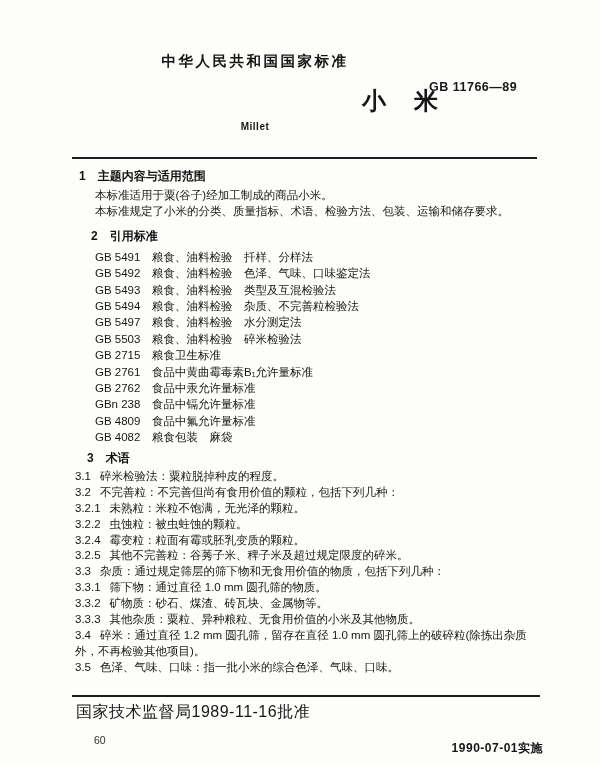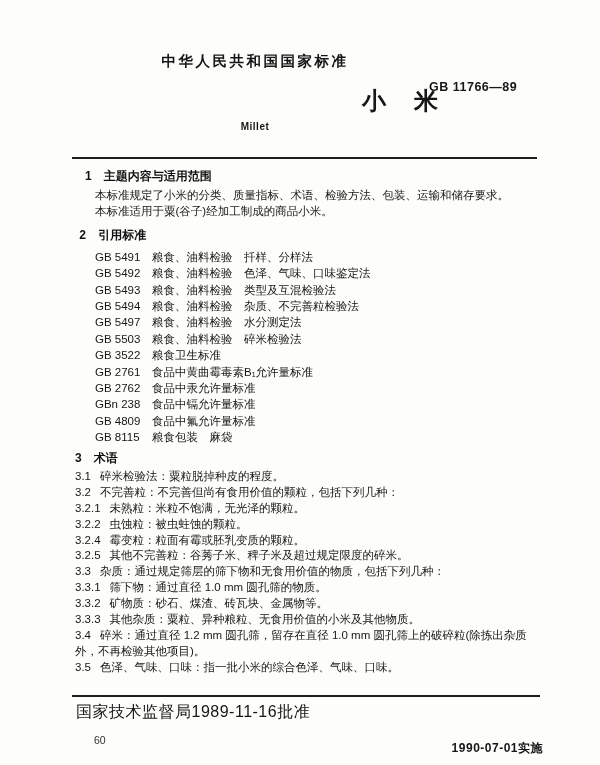--- a/index.html
+++ b/index.html
@@ -12,26 +12,26 @@
   .std-label { position:absolute; top:52px; left:70px; width:370px; text-align:center;
     font-size:14.5px; font-weight:700; letter-spacing:2.5px; }
   .std-number { position:absolute; top:80px; left:429px; font-size:12.5px; font-weight:700; letter-spacing:0.5px; }
   .title-cn { position:absolute; top:85px; left:70px; width:370px; text-align:right;
     font-size:24px; font-weight:700; letter-spacing:2px; }
   .title-en { position:absolute; top:121px; left:70px; width:370px; text-align:center;
     font-size:10px; font-weight:700; letter-spacing:0.5px; }
   .rule-top { position:absolute; top:157px; left:72px; width:465px; height:2px; background:#1d1d1d; }
   .body { position:absolute; top:164px; left:75px; width:472px; font-size:11.5px; line-height:16.2px; }
   .sec { font-size:12px; font-weight:700; color:#111; }
-  .sec1 { margin:4px 10px 3px; }
+  .sec1 { margin:4px 4px 3px; }
   .para { padding-left:20px; }
-  .sec2 { margin:8px 4px 5px;font-family:Liberation Mono, monospace; }
+  .sec2 { margin:8px 16px 5px; }
   .ref-row { padding-left:20px; line-height:16.4px; white-space:nowrap; }
   .ref-code { display:inline-block; width:57px; }
-  .sec3 { margin:4px 0 3px; }
+  .sec3 { margin:4px 12px 3px; }
   .term-row { line-height:15.9px; }
   .term-num { margin-right:9px; }
   .rule-bottom { position:absolute; top:695px; left:72px; width:468px; height:2px; background:#1d1d1d; }
   .footer-left { position:absolute; top:702px; left:76px; font-size:16px; font-weight:400; letter-spacing:0.5px; }
   .footer-right { position:absolute; top:740px; right:57px; font-size:12px; font-weight:700; letter-spacing:0.5px; }
   .page-num { position:absolute; top:734px; left:94px; font-size:10.5px; color:#333; }
 </style>
 </head>
 <body>
 
@@ -40,37 +40,37 @@
   <div class="std-label">中华人民共和国国家标准</div>
   <div class="std-number">GB 11766—89</div>
   <div class="title-cn">小　米</div>
   <div class="title-en">Millet</div>
 
   <div class="rule-top"></div>
 
   <div class="body">
 
     <div class="sec sec1">1　主题内容与适用范围</div>
+    <p class="para">本标准适用于粟(谷子)经加工制成的商品小米。</p>
     <p class="para">本标准规定了小米的分类、质量指标、术语、检验方法、包装、运输和储存要求。</p>
-    <p class="para">本标准适用于粟(谷子)经加工制成的商品小米。</p>
 
     <div class="sec sec2">2　引用标准</div>
 
     <div class="ref-row"><span class="ref-code">GB 5491</span><span>粮食、油料检验　扦样、分样法</span></div>
     <div class="ref-row"><span class="ref-code">GB 5492</span><span>粮食、油料检验　色泽、气味、口味鉴定法</span></div>
     <div class="ref-row"><span class="ref-code">GB 5493</span><span>粮食、油料检验　类型及互混检验法</span></div>
     <div class="ref-row"><span class="ref-code">GB 5494</span><span>粮食、油料检验　杂质、不完善粒检验法</span></div>
     <div class="ref-row"><span class="ref-code">GB 5497</span><span>粮食、油料检验　水分测定法</span></div>
     <div class="ref-row"><span class="ref-code">GB 5503</span><span>粮食、油料检验　碎米检验法</span></div>
-    <div class="ref-row"><span class="ref-code">GB 3522</span><span>粮食卫生标准</span></div>
+    <div class="ref-row"><span class="ref-code">GB 2715</span><span>粮食卫生标准</span></div>
     <div class="ref-row"><span class="ref-code">GB 2761</span><span>食品中黄曲霉毒素B₁允许量标准</span></div>
     <div class="ref-row"><span class="ref-code">GB 2762</span><span>食品中汞允许量标准</span></div>
     <div class="ref-row"><span class="ref-code">GBn 238</span><span>食品中镉允许量标准</span></div>
     <div class="ref-row"><span class="ref-code">GB 4809</span><span>食品中氟允许量标准</span></div>
-    <div class="ref-row"><span class="ref-code">GB 8115</span><span>粮食包装　麻袋</span></div>
+    <div class="ref-row"><span class="ref-code">GB 4082</span><span>粮食包装　麻袋</span></div>
 
     <div class="sec sec3">3　术语</div>
 
     <p class="term-row"><span class="term-num">3.1</span><span>碎米检验法：粟粒脱掉种皮的程度。</span></p>
     <p class="term-row"><span class="term-num">3.2</span><span>不完善粒：不完善但尚有食用价值的颗粒，包括下列几种：</span></p>
     <p class="term-row"><span class="term-num">3.2.1</span><span>未熟粒：米粒不饱满，无光泽的颗粒。</span></p>
     <p class="term-row"><span class="term-num">3.2.2</span><span>虫蚀粒：被虫蛀蚀的颗粒。</span></p>
     <p class="term-row"><span class="term-num">3.2.4</span><span>霉变粒：粒面有霉或胚乳变质的颗粒。</span></p>
     <p class="term-row"><span class="term-num">3.2.5</span><span>其他不完善粒：谷莠子米、稗子米及超过规定限度的碎米。</span></p>
     <p class="term-row"><span class="term-num">3.3</span><span>杂质：通过规定筛层的筛下物和无食用价值的物质，包括下列几种：</span></p>

